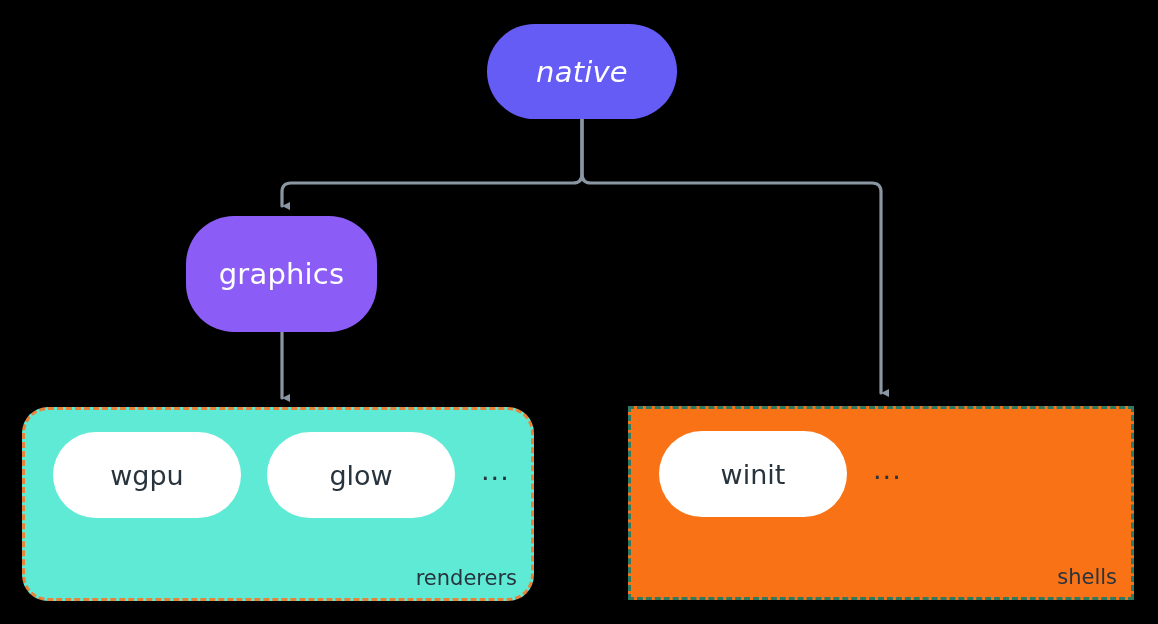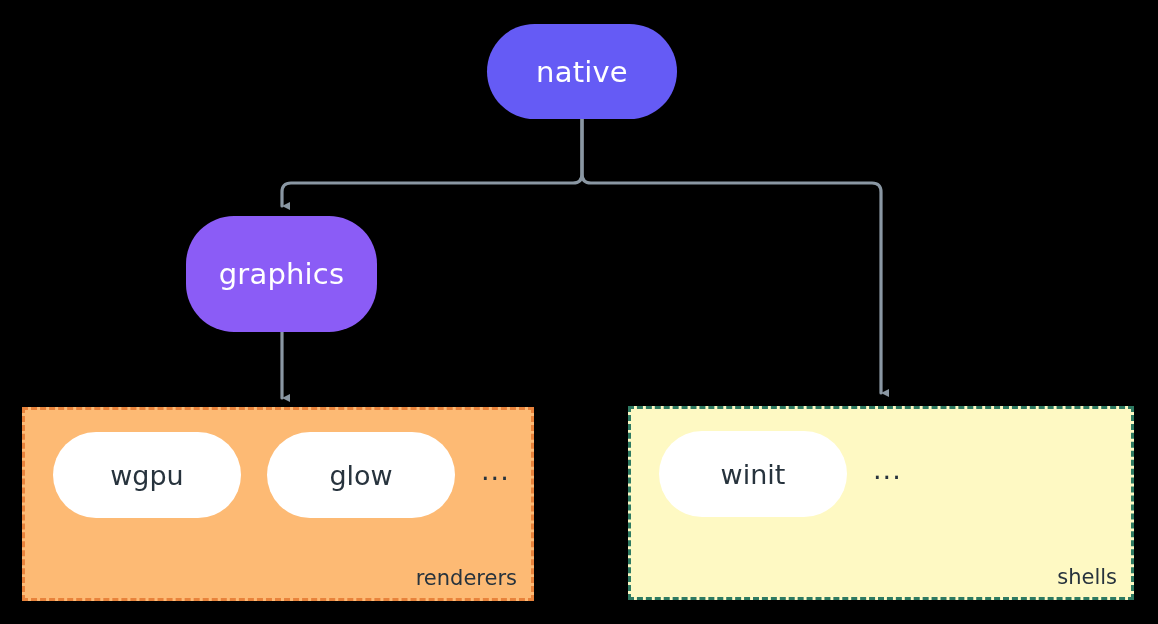--- a/index.html
+++ b/index.html
@@ -39,20 +39,21 @@
     letter-spacing: 0.2px;
     white-space: nowrap;
   }
   .node-native {
     left: 487px;
     top: 24px;
     width: 190px;
     height: 95px;
     background: #655BF5;
     border-radius: 48px;
+    font-style: italic;
   }
   .node-graphics {
     left: 186px;
     top: 216px;
     width: 191px;
     height: 116px;
     background: #8b5cf6;
     border-radius: 48px;
   }
 
@@ -61,29 +62,30 @@
     position: absolute;
     box-sizing: border-box;
     border-style: dashed;
     border-width: 3px;
   }
   .group-renderers {
     left: 22px;
     top: 407px;
     width: 512px;
     height: 194px;
-    background: #fdba74;
+    background: #5eead4;
     border-color: #E8833C;
+    border-radius: 26px;
   }
   .group-shells {
     left: 628px;
     top: 406px;
     width: 506px;
     height: 194px;
-    background: #fef9c3;
+    background: #f97316;
     border-color: #2E7A62;
   }
   .group-items {
     position: absolute;
     left: 0;
     top: 22px;
     width: 100%;
     display: flex;
     align-items: center;
     gap: 26px;

